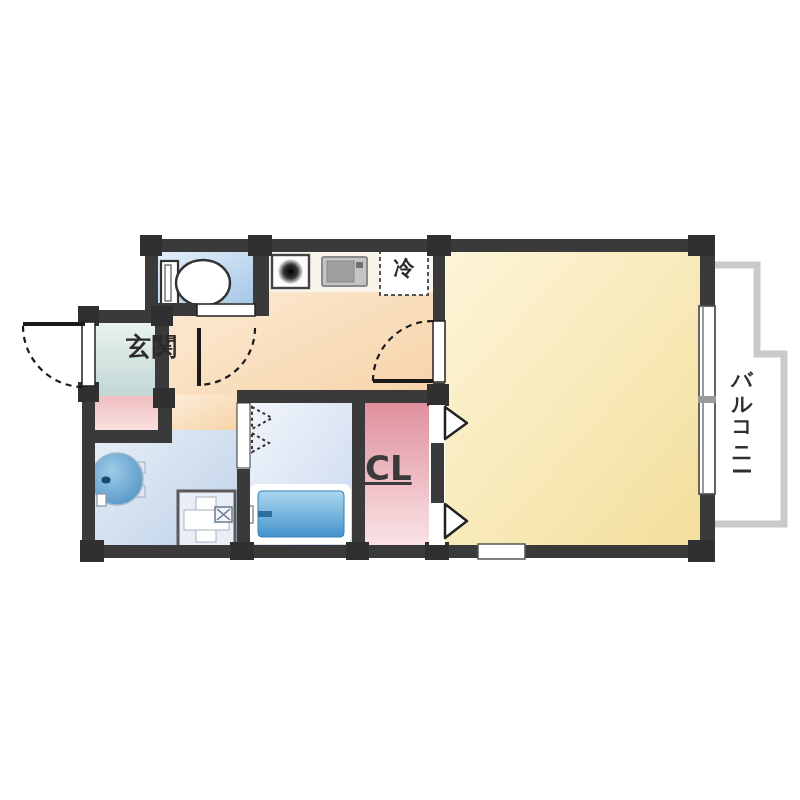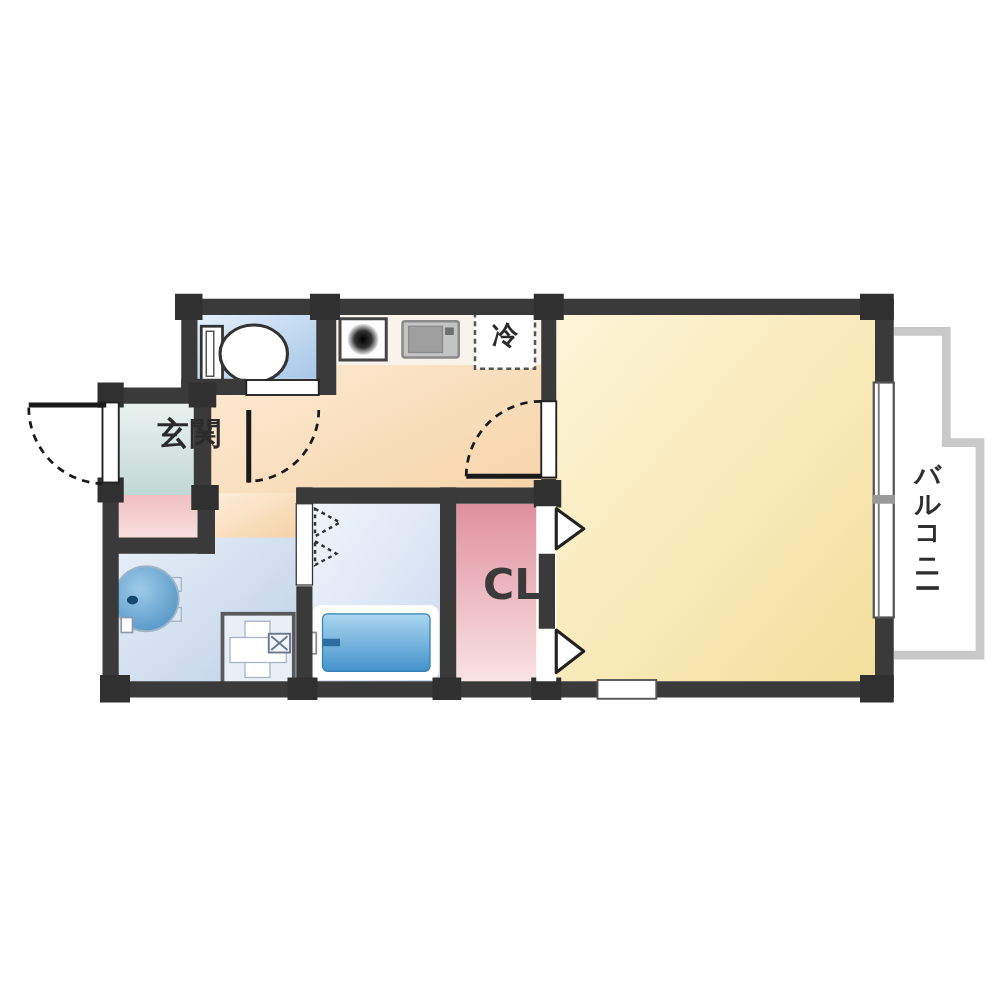--- a/index.html
+++ b/index.html
@@ -2,21 +2,21 @@
 <html><head>
 <meta charset="utf-8">
 <style>
   html,body{margin:0;padding:0;background:#ffffff;}
   .stage{position:relative;width:800px;height:800px;background:#ffffff;overflow:hidden;
          font-family:"DejaVu Sans","Liberation Sans",sans-serif;}
   .plan-svg{position:absolute;left:0;top:0;}
   .lbl{position:absolute;color:#2b2b2b;font-weight:bold;line-height:1.05;}
   .lbl-entrance{left:94px;top:334px;width:64px;text-align:left;font-size:25px;letter-spacing:1px;margin-left:32px;}
   .lbl-mainroom{left:498px;top:352px;width:140px;text-align:center;font-size:37px;letter-spacing:2px;}
-  .lbl-closet{left:365px;top:451px;width:68px;text-align:right;font-size:34px;color:#3a3a3a;}
+  .lbl-closet{left:365px;top:451px;width:68px;text-align:left;font-size:34px;color:#3a3a3a;text-decoration:underline;}
   .lbl-balcony{left:731px;top:356px;height:170px;font-size:21px;color:#2f2f2f;
                writing-mode:vertical-rl;text-orientation:mixed;letter-spacing:2px;}
   .lbl-fridge{left:380px;top:257px;width:48px;text-align:center;font-size:21px;}
 </style>
 </head>
 <body>
 
 <div class="stage">
 
 <svg class="plan-svg" width="800" height="800" viewBox="0 0 800 800">

